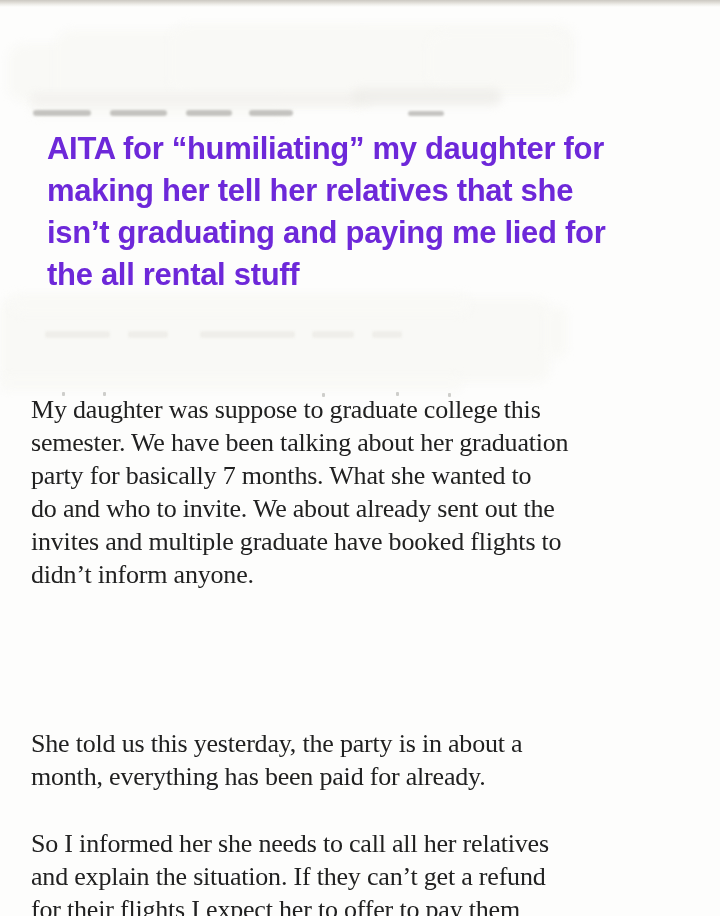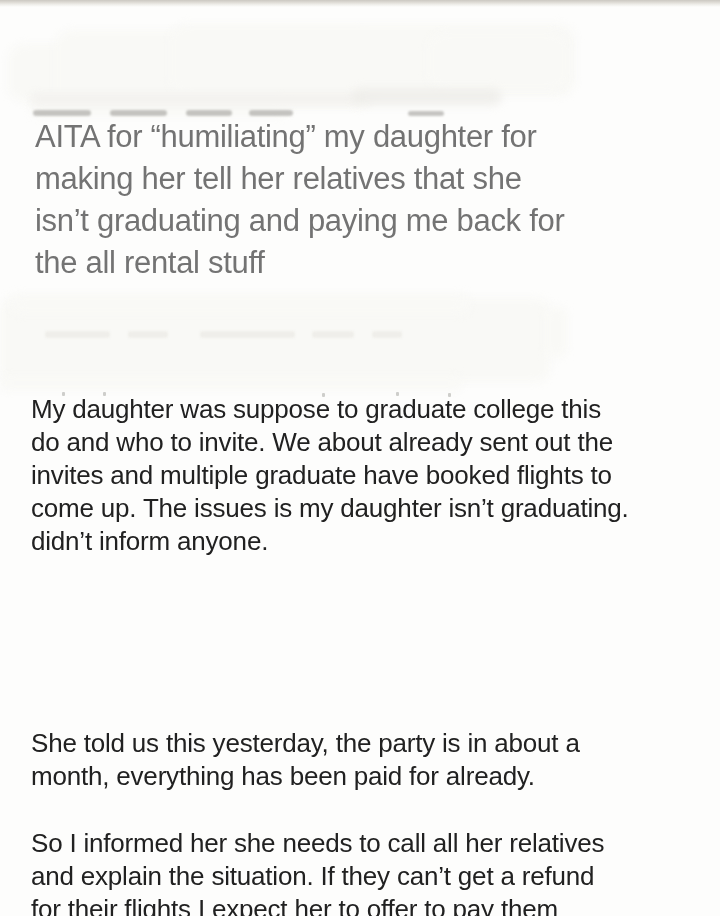--- a/index.html
+++ b/index.html
@@ -51,39 +51,40 @@
     position: absolute;
     width: 3px; height: 4px;
     background: #8a8a85;
     opacity: 0.4;
     border-radius: 1px;
   }
   .title {
     position: absolute;
     left: 31px;
     top: 112px;
-    margin: 4px;
+    margin: 16px;
     font-size: 31px;
     line-height: 42px;
-    font-weight: 400;
+    font-weight: 700;
     letter-spacing: -0.3px;
-    color: #737373;
+    color: #6d28d9;
   }
   .title .tline {
     height: 42px;
     white-space: nowrap;
   }
   .para {
     position: absolute;
     left: 31px;
     font-size: 26px;
     line-height: 33px;
     font-weight: 400;
     letter-spacing: -0.2px;
     color: #212121;
+    font-family: Liberation Serif, serif;
   }
   .para .bline {
     height: 33px;
     white-space: nowrap;
   }
   .p1 { top: 393px; }
   .p2 { top: 727px; }
   .p3 { top: 827px; }
 </style>
 </head>
@@ -105,21 +106,21 @@
     <span class="ghost-dash" style="left:33px;  top:110px; width:58px;"></span>
     <span class="ghost-dash" style="left:110px; top:110px; width:57px;"></span>
     <span class="ghost-dash" style="left:186px; top:110px; width:46px;"></span>
     <span class="ghost-dash" style="left:249px; top:110px; width:44px;"></span>
     <span class="ghost-dash" style="left:408px; top:111px; width:36px; height:5px;"></span>
   </div>
 
   <h1 class="title">
     <div class="tline">AITA for “humiliating” my daughter for</div>
     <div class="tline">making her tell her relatives that she</div>
-    <div class="tline">isn’t graduating and paying me back for</div>
+    <div class="tline">isn’t graduating and paying me lied for</div>
     <div class="tline">the all rental stuff</div>
   </h1>
 
   <div>
     <span class="blob" style="left:0px;   top:298px; width:550px; height:84px; border-radius:14px;"></span>
     <span class="blob" style="left:10px;  top:294px; width:460px; height:20px;"></span>
     <span class="blob" style="left:545px; top:306px; width:22px;  height:52px;"></span>
     <span class="blob" style="left:0px;   top:376px; width:462px; height:14px;"></span>
 
     <span class="inner-dash" style="left:45px;  top:331px; width:65px;"></span>
@@ -130,23 +131,24 @@
 
     <span class="speck" style="left:62px;  top:392px;"></span>
     <span class="speck" style="left:103px; top:392px;"></span>
     <span class="speck" style="left:322px; top:393px;"></span>
     <span class="speck" style="left:396px; top:392px;"></span>
     <span class="speck" style="left:448px; top:393px;"></span>
   </div>
 
   <div class="para p1">
     <div class="bline">My daughter was suppose to graduate college this</div>
+    <div class="bline">semester. We have been talking about her graduation</div>
+    <div class="bline">party for basically 7 months. What she wanted to</div>
     <div class="bline">do and who to invite. We about already sent out the</div>
     <div class="bline">invites and multiple graduate have booked flights to</div>
-    <div class="bline">come up. The issues is my daughter isn’t graduating.</div>
     <div class="bline">didn’t inform anyone.</div>
   </div>
 
   <div class="para p2">
     <div class="bline">She told us this yesterday, the party is in about a</div>
     <div class="bline">month, everything has been paid for already.</div>
   </div>
 
   <div class="para p3">
     <div class="bline">So I informed her she needs to call all her relatives</div>

